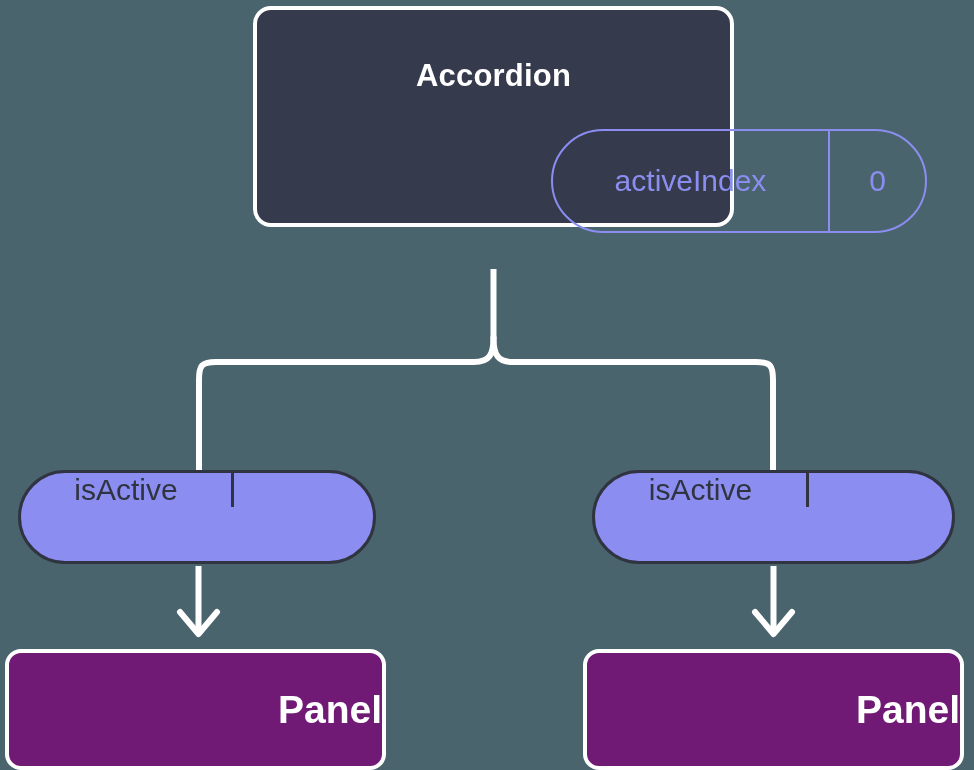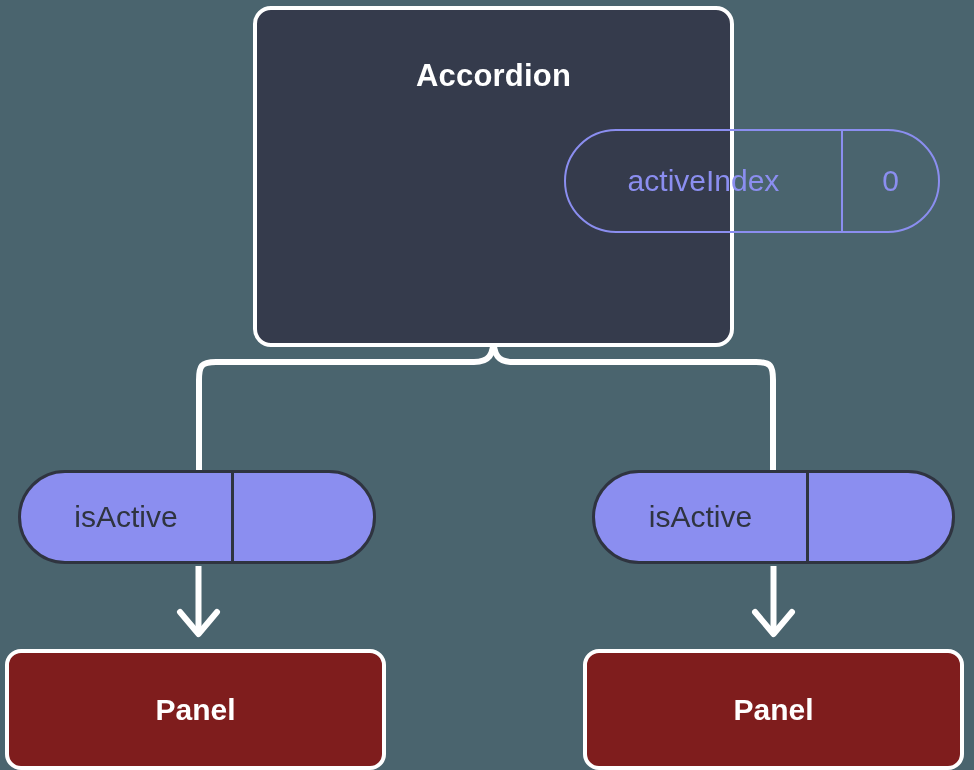--- a/index.html
+++ b/index.html
@@ -32,21 +32,21 @@
     position: absolute;
     box-sizing: border-box;
     background: #353b4c;
     border: 4px solid #ffffff;
     border-radius: 18px;
   }
   #root-card {
     left: 253px;
     top: 6px;
     width: 481px;
-    height: 341px;
+    height: 221px;
   }
   #root-title {
     position: absolute;
     left: 0;
     right: 0;
     top: 48px;
     text-align: center;
     color: #ffffff;
     font-size: 31px;
     font-weight: 600;
@@ -65,21 +65,21 @@
   .pill .seg {
     display: flex;
     align-items: center;
     justify-content: center;
     box-sizing: border-box;
     white-space: nowrap;
   }
 
   
   #state-pill {
-    left: 307px;
+    left: 294px;
     top: 119px;
     width: 376px;
     height: 104px;
     border: 2px solid #8b8ef0;
     background: transparent;
   }
   #state-pill .seg {
     color: #8b8ef0;
     font-size: 30px;
     font-weight: 400;
@@ -91,20 +91,21 @@
   #state-pill .seg-val {
     flex: 1;
   }
 
   
   .prop-pill {
     border: 3px solid #2f3440;
     background: #8b8ef0;
     top: 470px;
     height: 94px;
+    flex-direction: column;
   }
   .prop-pill .seg {
     color: #2f3440;
     font-size: 30px;
     font-weight: 400;
   }
   .prop-pill .seg-key {
     border-right: 3px solid #2f3440;
   }
   .prop-pill .seg-val {
@@ -114,28 +115,28 @@
   #prop-pill-left  { left: 18px;  width: 358px; }
   #prop-pill-left  .seg-key { width: 213px; }
 
   #prop-pill-right { left: 592px; width: 363px; }
   #prop-pill-right .seg-key { width: 214px; }
 
   
   .panel-box {
     position: absolute;
     box-sizing: border-box;
-    background: #7f1d1d;
+    background: #701a75;
     border: 4px solid #ffffff;
     border-radius: 16px;
     display: flex;
     align-items: center;
-    justify-content: center;
+    justify-content: flex-end;
     color: #ffffff;
-    font-size: 30px;
+    font-size: 39px;
     font-weight: 600;
   }
   #panel-left {
     left: 5px;
     top: 649px;
     width: 381px;
     height: 121px;
   }
   #panel-right {
     left: 583px;

